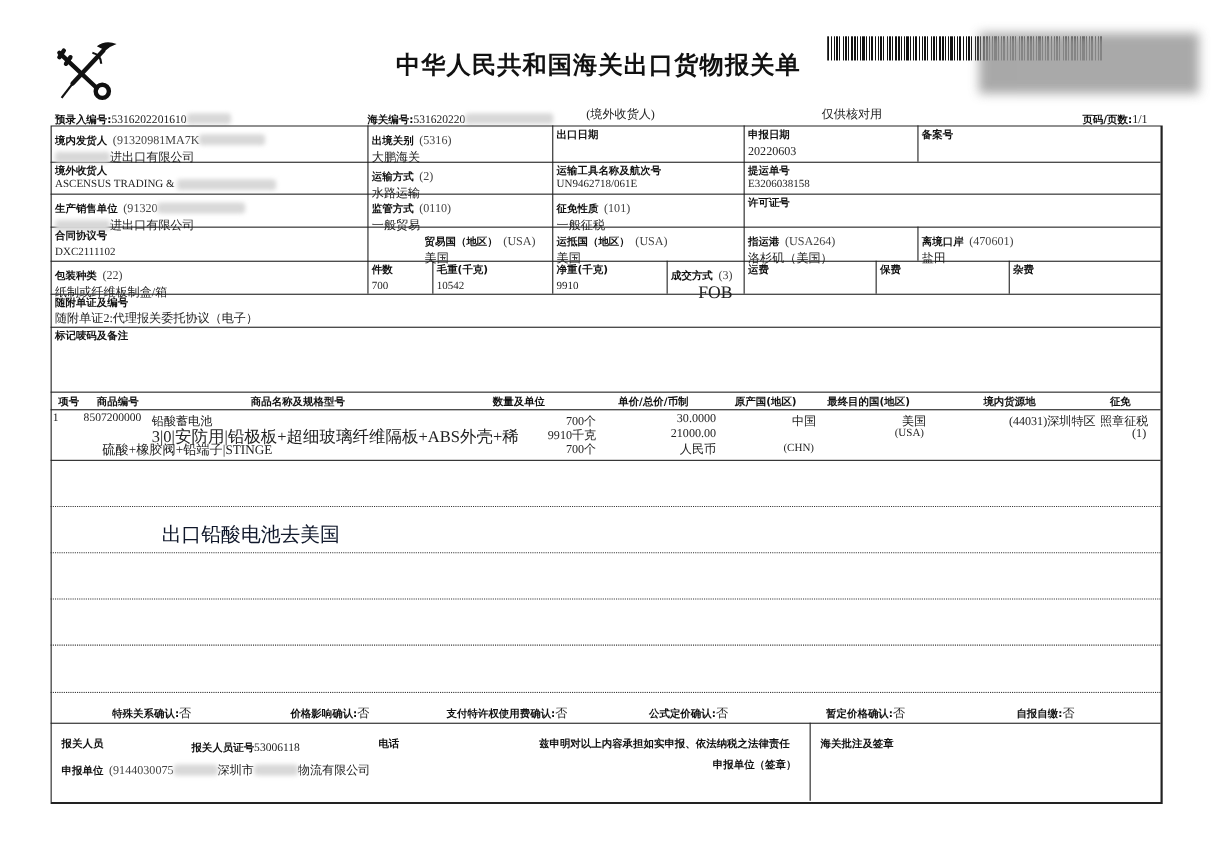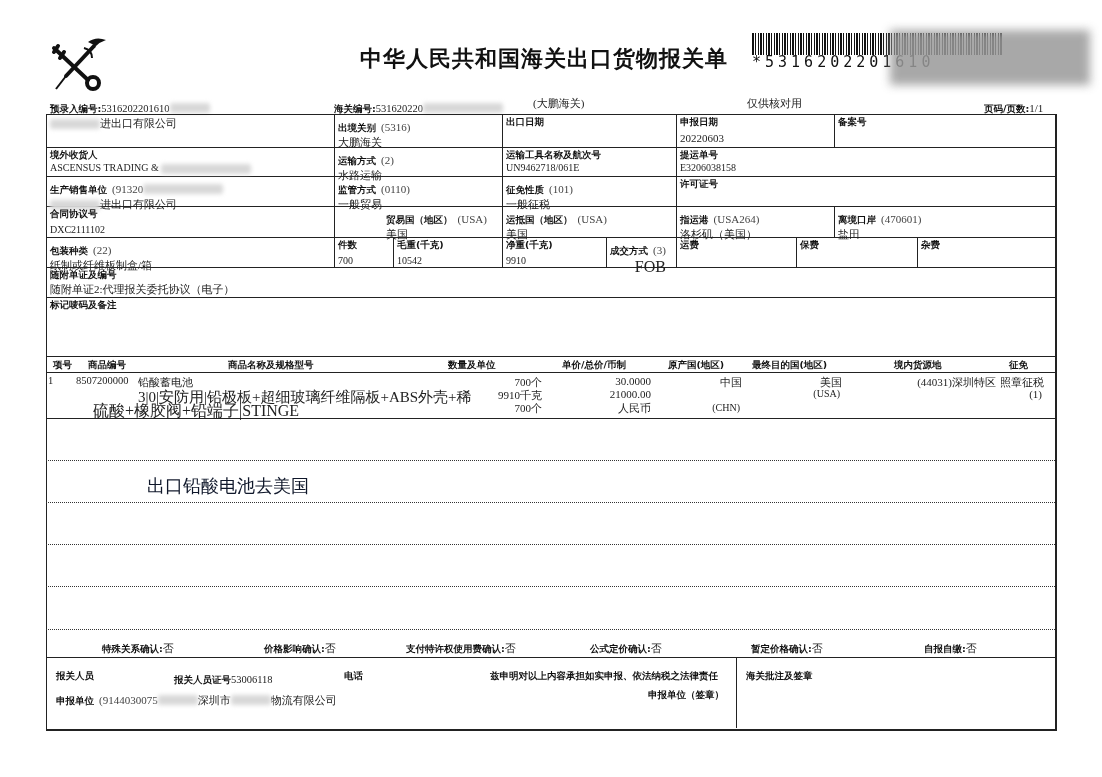--- a/index.html
+++ b/index.html
@@ -36,31 +36,30 @@
     <line x1="18" y1="40" x2="8" y2="53" stroke="#111" stroke-width="2"></line>
     <path d="M40 6 Q48 0 58 4 Q52 6 48 10 Q44 8 40 6Z" fill="#111"></path>
     <path d="M36 12 Q44 14 44 22" stroke="#111" stroke-width="2" fill="none"></path>
   </svg>
 </div>
 
 <div class="abs title" style="left:360px;top:44px;">中华人民共和国海关出口货物报关单</div>
 
 <div class="abs" style="left:752px;top:33px;">
   <div class="barcode"></div>
-  <div class="bcnum" style="margin-top:-2px;">*5316202201610</div>
 </div>
 <div class="abs" style="left:890px;top:30px;width:200px;height:55px;background:#9a9a9a;filter:blur(5px);opacity:0.85;"></div>
 
 <div class="abs" style="left:50px;top:97px;">
   <span class="lbl">预录入编号:</span><span class="val" style="font-size:10.5px;">5316202201610</span><span class="blur" style="width:40px;"></span>
 </div>
 <div class="abs" style="left:334px;top:97px;">
   <span class="lbl">海关编号:</span><span class="val" style="font-size:10.5px;">531620220</span><span class="blur" style="width:80px;"></span>
 </div>
-<div class="abs val" style="left:533px;top:96px;">(大鹏海关)</div>
+<div class="abs val" style="left:533px;top:96px;">(境外收货人)</div>
 <div class="abs val" style="left:747px;top:96px;">仅供核对用</div>
 <div class="abs" style="left:984px;top:97px;">
   <span class="lbl">页码/页数:</span><span class="val">1/1</span>
 </div>
 
 <div id="frame"></div>
 
 <div class="hl" style="left:46px;top:147px;width:1009px;"></div>
 <div class="hl" style="left:46px;top:176px;width:1009px;"></div>
 <div class="hl" style="left:46px;top:206px;width:1009px;"></div>
@@ -82,20 +81,21 @@
 <div class="vl" style="left:676px;top:114px;height:153px;"></div>
 <div class="vl" style="left:834px;top:114px;height:33px;"></div>
 <div class="vl" style="left:834px;top:206px;height:31px;"></div>
 <div class="vl" style="left:393px;top:237px;height:30px;"></div>
 <div class="vl" style="left:606px;top:237px;height:30px;"></div>
 <div class="vl" style="left:796px;top:237px;height:30px;"></div>
 <div class="vl" style="left:917px;top:237px;height:30px;"></div>
 <div class="vl" style="left:736px;top:657px;height:71px;"></div>
 
 <div class="abs" style="left:50px;top:116px;">
+  <div><span class="lbl">境内发货人</span> <span class="code">(91320981MA7K</span><span class="blur" style="width:60px;"></span></div>
   <div class="val"><span class="blur" style="width:50px;"></span><span>进出口有限公司</span></div>
 </div>
 <div class="abs" style="left:338px;top:116px;">
   <div><span class="lbl">出境关别</span> <span class="code">(5316)</span></div>
   <div class="val">大鹏海关</div>
 </div>
 <div class="abs" style="left:506px;top:116px;">
   <div class="lbl">出口日期</div>
 </div>
 <div class="abs" style="left:680px;top:116px;">
@@ -201,21 +201,21 @@
 <div class="abs lbl" style="left:668px;top:359px;">原产国(地区)</div>
 <div class="abs lbl" style="left:752px;top:359px;">最终目的国(地区)</div>
 <div class="abs lbl" style="left:894px;top:359px;">境内货源地</div>
 <div class="abs lbl" style="left:1009px;top:359px;">征免</div>
 
 <div class="abs" style="left:46px;top:374px;width:1008px;height:44px;">
   <div class="abs val" style="left:2px;top:1px;font-size:10.5px;">1</div>
   <div class="abs val" style="left:30px;top:1px;font-size:10.5px;">8507200000</div>
   <div class="abs val" style="left:92px;top:1px;">铅酸蓄电池</div>
   <div class="abs val" style="left:92px;top:14px;font-size:15px;">3|0|安防用|铅极板+超细玻璃纤维隔板+ABS外壳+稀</div>
-  <div class="abs val" style="left:47px;top:27px;font-size:16px;">硫酸+橡胶阀+铅端子|STINGE</div>
+  <div class="abs val" style="left:47px;top:27px;font-size:12px;">硫酸+橡胶阀+铅端子|STINGE</div>
   <div class="abs val rt" style="right:512px;top:1px;">700个</div>
   <div class="abs val rt" style="right:512px;top:14px;">9910千克</div>
   <div class="abs val rt" style="right:512px;top:27px;">700个</div>
   <div class="abs val rt" style="right:403px;top:1px;text-align:center;">30.0000</div>
   <div class="abs val rt" style="right:403px;top:14px;">21000.00</div>
   <div class="abs val rt" style="right:403px;top:27px;">人民币</div>
   <div class="abs val rt" style="right:312px;top:1px;">中国</div>
   <div class="abs val rt" style="right:314px;top:14px;font-size:10px;margin-top:14px;">(CHN)</div>
   <div class="abs val rt" style="right:212px;top:1px;">美国</div>
   <div class="abs val rt" style="right:214px;top:14px;font-size:10px;">(USA)</div>

